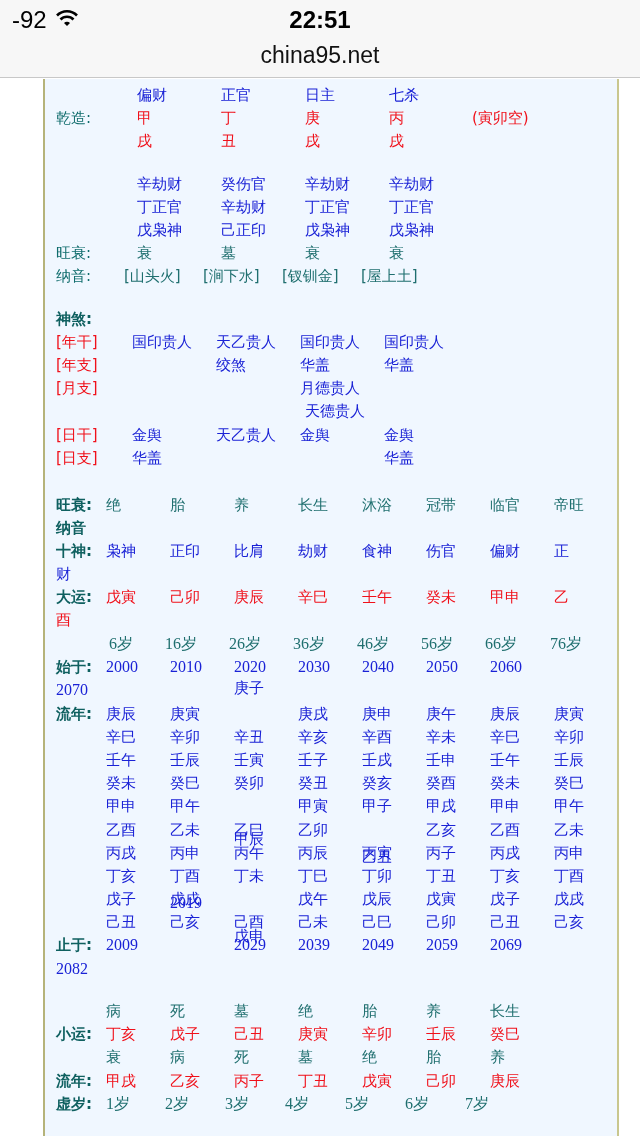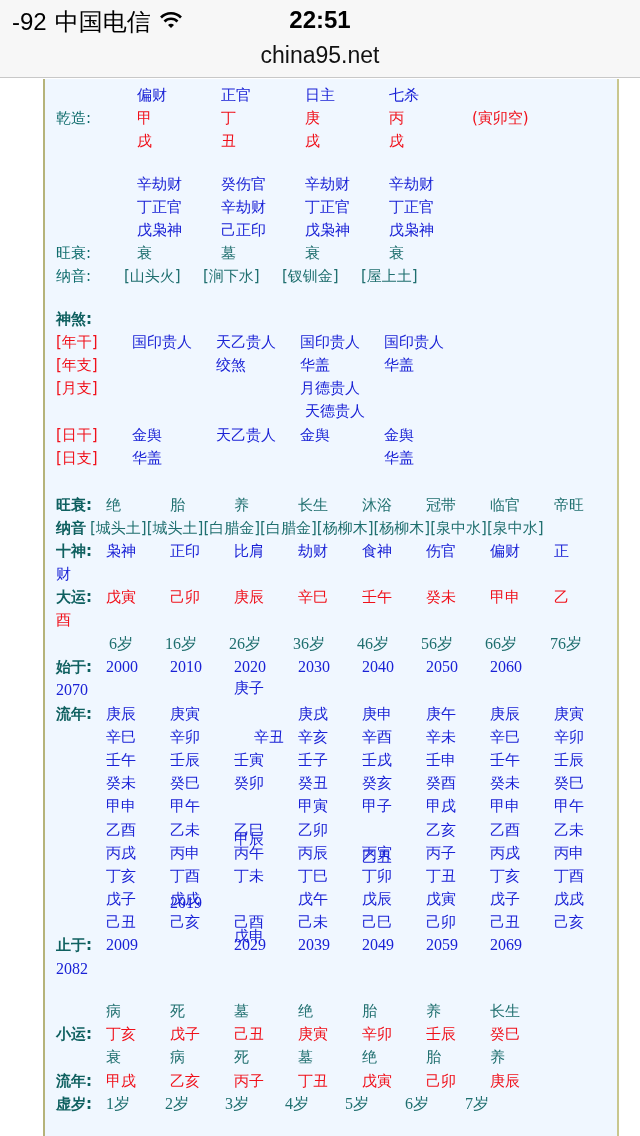--- a/index.html
+++ b/index.html
@@ -24,21 +24,20 @@
   .red { color: #f0101a; }
   .teal { color: #1f6f6f; }
   .serif { font-family: "Liberation Serif", "DejaVu Serif", serif; font-size: 16px; }
 </style>
 </head>
 <body>
 
 <div class="statusbar">
   <div class="sb-left">
     <span>-92</span>
-    <span>中国电信</span>
     <span>
       <svg width="24" height="20" viewBox="0 0 24 20">
           <path d="M12 18 L9 15 A4 4 0 0 1 15 15 Z" fill="#000"></path>
           <path d="M5.5 11.5 A9 9 0 0 1 18.5 11.5" stroke="#000" stroke-width="2.6" fill="none"></path>
           <path d="M2 7.5 A14 14 0 0 1 22 7.5" stroke="#000" stroke-width="2.6" fill="none"></path>
         </svg>
     </span>
   </div>
   <div class="sb-time">22:51</div>
 </div>
@@ -121,21 +120,20 @@
   <div class="t teal" style="left:61px;top:417px">绝</div>
   <div class="t teal" style="left:125px;top:417px">胎</div>
   <div class="t teal" style="left:189px;top:417px">养</div>
   <div class="t teal" style="left:253px;top:417px">长生</div>
   <div class="t teal" style="left:317px;top:417px">沐浴</div>
   <div class="t teal" style="left:381px;top:417px">冠带</div>
   <div class="t teal" style="left:445px;top:417px">临官</div>
   <div class="t teal" style="left:509px;top:417px">帝旺</div>
 
   <div class="t lblb" style="left:11px;top:440px">纳音</div>
-  <div class="t teal" style="left:45px;top:440px">[城头土][城头土][白腊金][白腊金][杨柳木][杨柳木][泉中水][泉中水]</div>
 
   <div class="t lblb" style="left:11px;top:463px">十神:</div>
   <div class="t blue" style="left:61px;top:463px">枭神</div>
   <div class="t blue" style="left:125px;top:463px">正印</div>
   <div class="t blue" style="left:189px;top:463px">比肩</div>
   <div class="t blue" style="left:253px;top:463px">劫财</div>
   <div class="t blue" style="left:317px;top:463px">食神</div>
   <div class="t blue" style="left:381px;top:463px">伤官</div>
   <div class="t blue" style="left:445px;top:463px">偏财</div>
   <div class="t blue" style="left:509px;top:463px">正</div>
@@ -176,21 +174,21 @@
       <div class="t blue" style="left: 61px; top: 626px;">庚辰</div>
       <div class="t blue" style="left: 125px; top: 626px;">庚寅</div>
       <div class="t blue" style="left: 189px; top: 600px;">庚子</div>
       <div class="t blue" style="left: 253px; top: 626px;">庚戌</div>
       <div class="t blue" style="left: 317px; top: 626px;">庚申</div>
       <div class="t blue" style="left: 381px; top: 626px;">庚午</div>
       <div class="t blue" style="left: 445px; top: 626px;">庚辰</div>
       <div class="t blue" style="left: 509px; top: 626px;">庚寅</div>
       <div class="t blue" style="left: 61px; top: 649.1px;">辛巳</div>
       <div class="t blue" style="left: 125px; top: 649.1px;">辛卯</div>
-      <div class="t blue" style="left: 189px; top: 649.1px; margin-left: 20px;">辛丑</div>
+      <div class="t blue" style="left: 189px; top: 649.1px;">辛丑</div>
       <div class="t blue" style="left: 253px; top: 649.1px;">辛亥</div>
       <div class="t blue" style="left: 317px; top: 649.1px;">辛酉</div>
       <div class="t blue" style="left: 381px; top: 649.1px;">辛未</div>
       <div class="t blue" style="left: 445px; top: 649.1px;">辛巳</div>
       <div class="t blue" style="left: 509px; top: 649.1px;">辛卯</div>
       <div class="t blue" style="left: 61px; top: 672.2px;">壬午</div>
       <div class="t blue" style="left: 125px; top: 672.2px;">壬辰</div>
       <div class="t blue" style="left: 189px; top: 672.2px;">壬寅</div>
       <div class="t blue" style="left: 253px; top: 672.2px;">壬子</div>
       <div class="t blue" style="left: 317px; top: 672.2px;">壬戌</div>

